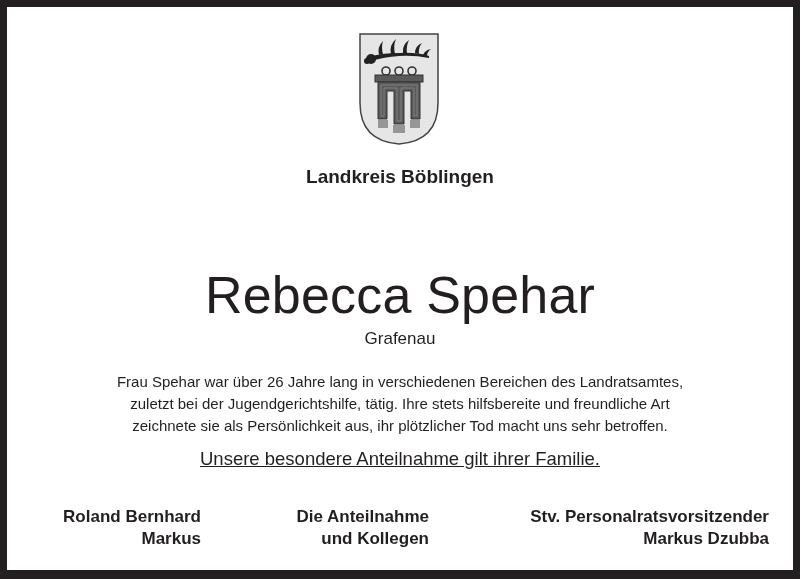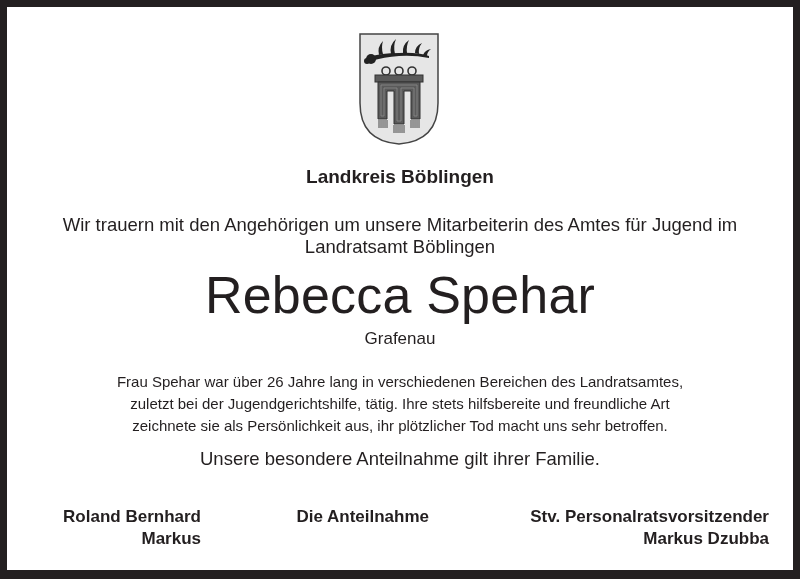--- a/index.html
+++ b/index.html
@@ -40,20 +40,21 @@
       top: 322px;
       font-size: 17px;
     }
     .body-text {
       top: 364px;
       font-size: 15px; line-height: 22px;
     }
     .closing {
       top: 441px;
       font-size: 18.5px;
+      text-decoration: underline;
     }
     .sig {
       position: absolute; top: 499px;
       font-size: 17px; font-weight: bold; line-height: 22px;
       text-align: right;
     }
     .sig div { white-space: nowrap; }
     .sig-1 { left: 14px; width: 180px; }
     .sig-2 { left: 250px; width: 172px; }
     .sig-3 { left: 496px; width: 266px; }
@@ -100,41 +101,38 @@
       <line x1="52" y1="87" x2="52" y2="95"></line>
         <line x1="54" y1="87" x2="54" y2="95"></line>
         <line x1="56" y1="87" x2="56" y2="95"></line>
         <line x1="58" y1="87" x2="58" y2="95"></line>
         <line x1="60" y1="87" x2="60" y2="95"></line>
     </g>
   </svg>
 
   <div class="center org">Landkreis Böblingen</div>
 
-  <div class="center intro">
-    <div>Wir trauern mit den Angehörigen um unsere Mitarbeiterin des Amtes für Jugend im</div>
-    <div>Landratsamt Böblingen</div>
-  </div>
 
   <div class="center place">Grafenau</div>
   <div class="center name">Rebecca Spehar</div>
 
   <div class="center body-text">
     <div>Frau Spehar war über 26 Jahre lang in verschiedenen Bereichen des Landratsamtes,</div>
     <div>zuletzt bei der Jugendgerichtshilfe, tätig. Ihre stets hilfsbereite und freundliche Art</div>
     <div>zeichnete sie als Persönlichkeit aus, ihr plötzlicher Tod macht uns sehr betroffen.</div>
   </div>
 
   <div class="center closing">Unsere besondere Anteilnahme gilt ihrer Familie.</div>
 
   <div class="sig sig-1">
     <div>Roland Bernhard</div>
     <div>Markus</div>
   </div>
   <div class="sig sig-2">
     <div>Die Anteilnahme</div>
+    <div>und Kollegen</div>
   </div>
   <div class="sig sig-3">
     <div>Stv. Personalratsvorsitzender</div>
     <div>Markus Dzubba</div>
   </div>
 
 </div>
 
 </body></html>

